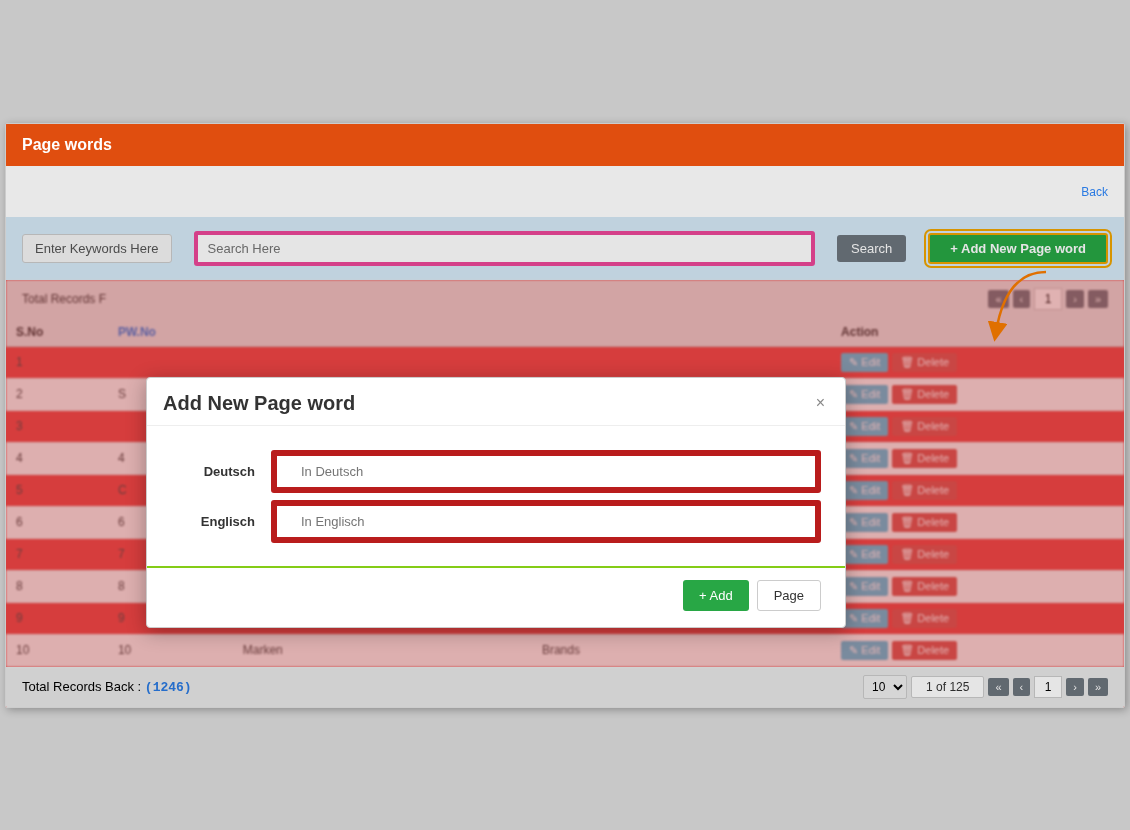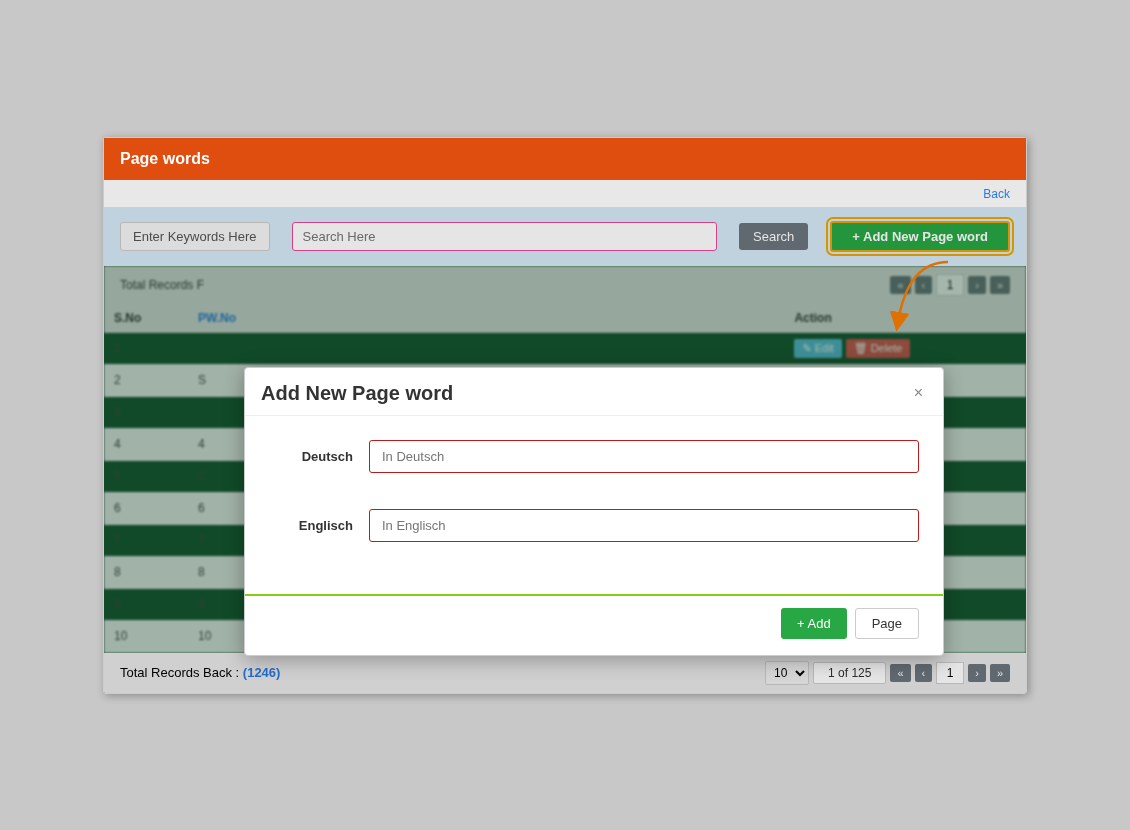--- a/index.html
+++ b/index.html
@@ -8,43 +8,43 @@
       background: #c8c8c8;
       display: flex;
       justify-content: center;
       align-items: center;
       width: 1130px;
       height: 830px;
       overflow: hidden;
     }
 
     .main-container {
-      width: 924px;
-      background: #14532d;
+      width: 1120px;
+      background: #ef4444;
       border: 1px solid #ccc;
       box-shadow: 2px 2px 8px rgba(0,0,0,0.3);
       border-radius: 2px;
       overflow: hidden;
     }
 
     
     .page-header {
       background: #e04e0f;
       padding: 12px 16px;
     }
     .page-header-title {
       color: #fff;
       font-size: 16px;
       font-weight: bold;
     }
 
     
     .back-bar {
       background: #e8e8e8;
-      padding: 6px 16px;
+      padding: 18px 16px;
       text-align: right;
     }
     .back-link {
       color: #2a7ae2;
       cursor: pointer;
       text-decoration: none;
       font-size: 12px;
     }
 
     
@@ -59,21 +59,21 @@
     .keyword-label {
       background: #f5f5f5;
       border: 1px solid #ccc;
       padding: 6px 12px;
       color: #555;
       border-radius: 3px;
       white-space: nowrap;
     }
     .search-input {
       flex: 1;
-      border: 1px solid #ec4899;
+      border: 4px solid #ec4899;
       padding: 6px 10px;
       border-radius: 3px;
       outline: none;
       color: #999;
     }
     .search-btn {
       background: #6c757d;
       color: #fff;
       border: none;
       padding: 6px 14px;
@@ -246,34 +246,34 @@
       color: #888;
       cursor: pointer;
       padding: 0 4px;
     }
     .modal-body {
       padding: 24px 24px 16px;
     }
     .form-group {
       display: flex;
       align-items: center;
-      margin-bottom: 36px;
+      margin-bottom: 7px;
     }
     .form-label {
       width: 100px;
       font-weight: bold;
       color: #333;
       font-size: 13px;
       text-align: right;
       padding-right: 16px;
     }
     .form-input {
       flex: 1;
-      border: 1px solid #b91c1c;
-      padding: 8px 12px;
+      border: 6px solid #b91c1c;
+      padding: 8px 24px;
       border-radius: 3px;
       outline: none;
       font-size: 13px;
       color: #999;
     }
     .modal-footer {
       padding: 12px 24px 16px;
       display: flex;
       justify-content: flex-end;
       gap: 8px;
@@ -488,21 +488,21 @@
           <button class="btn-delete">🗑 Delete</button>
         </div>
       </td>
     </tr>
           </tbody>
       </table>
     </div>
 
     <div class="bottom-bar">
       <div>
-        <span>Total Records Back : </span><span style="color:#2a7ae2; font-weight:bold;">(1246)</span>
+        <span>Total Records Back : </span><span style="color:#2a7ae2; font-weight:bold;font-family:Liberation Mono, monospace;">(1246)</span>
       </div>
       <div class="pagination-bottom">
         <select class="per-page-select">
           <option>10</option>
           <option>25</option>
           <option>50</option>
         </select>
         <span class="page-of-label">1 of 125</span>
         <button class="page-nav-btn">«</button>
         <button class="page-nav-btn">‹</button>

